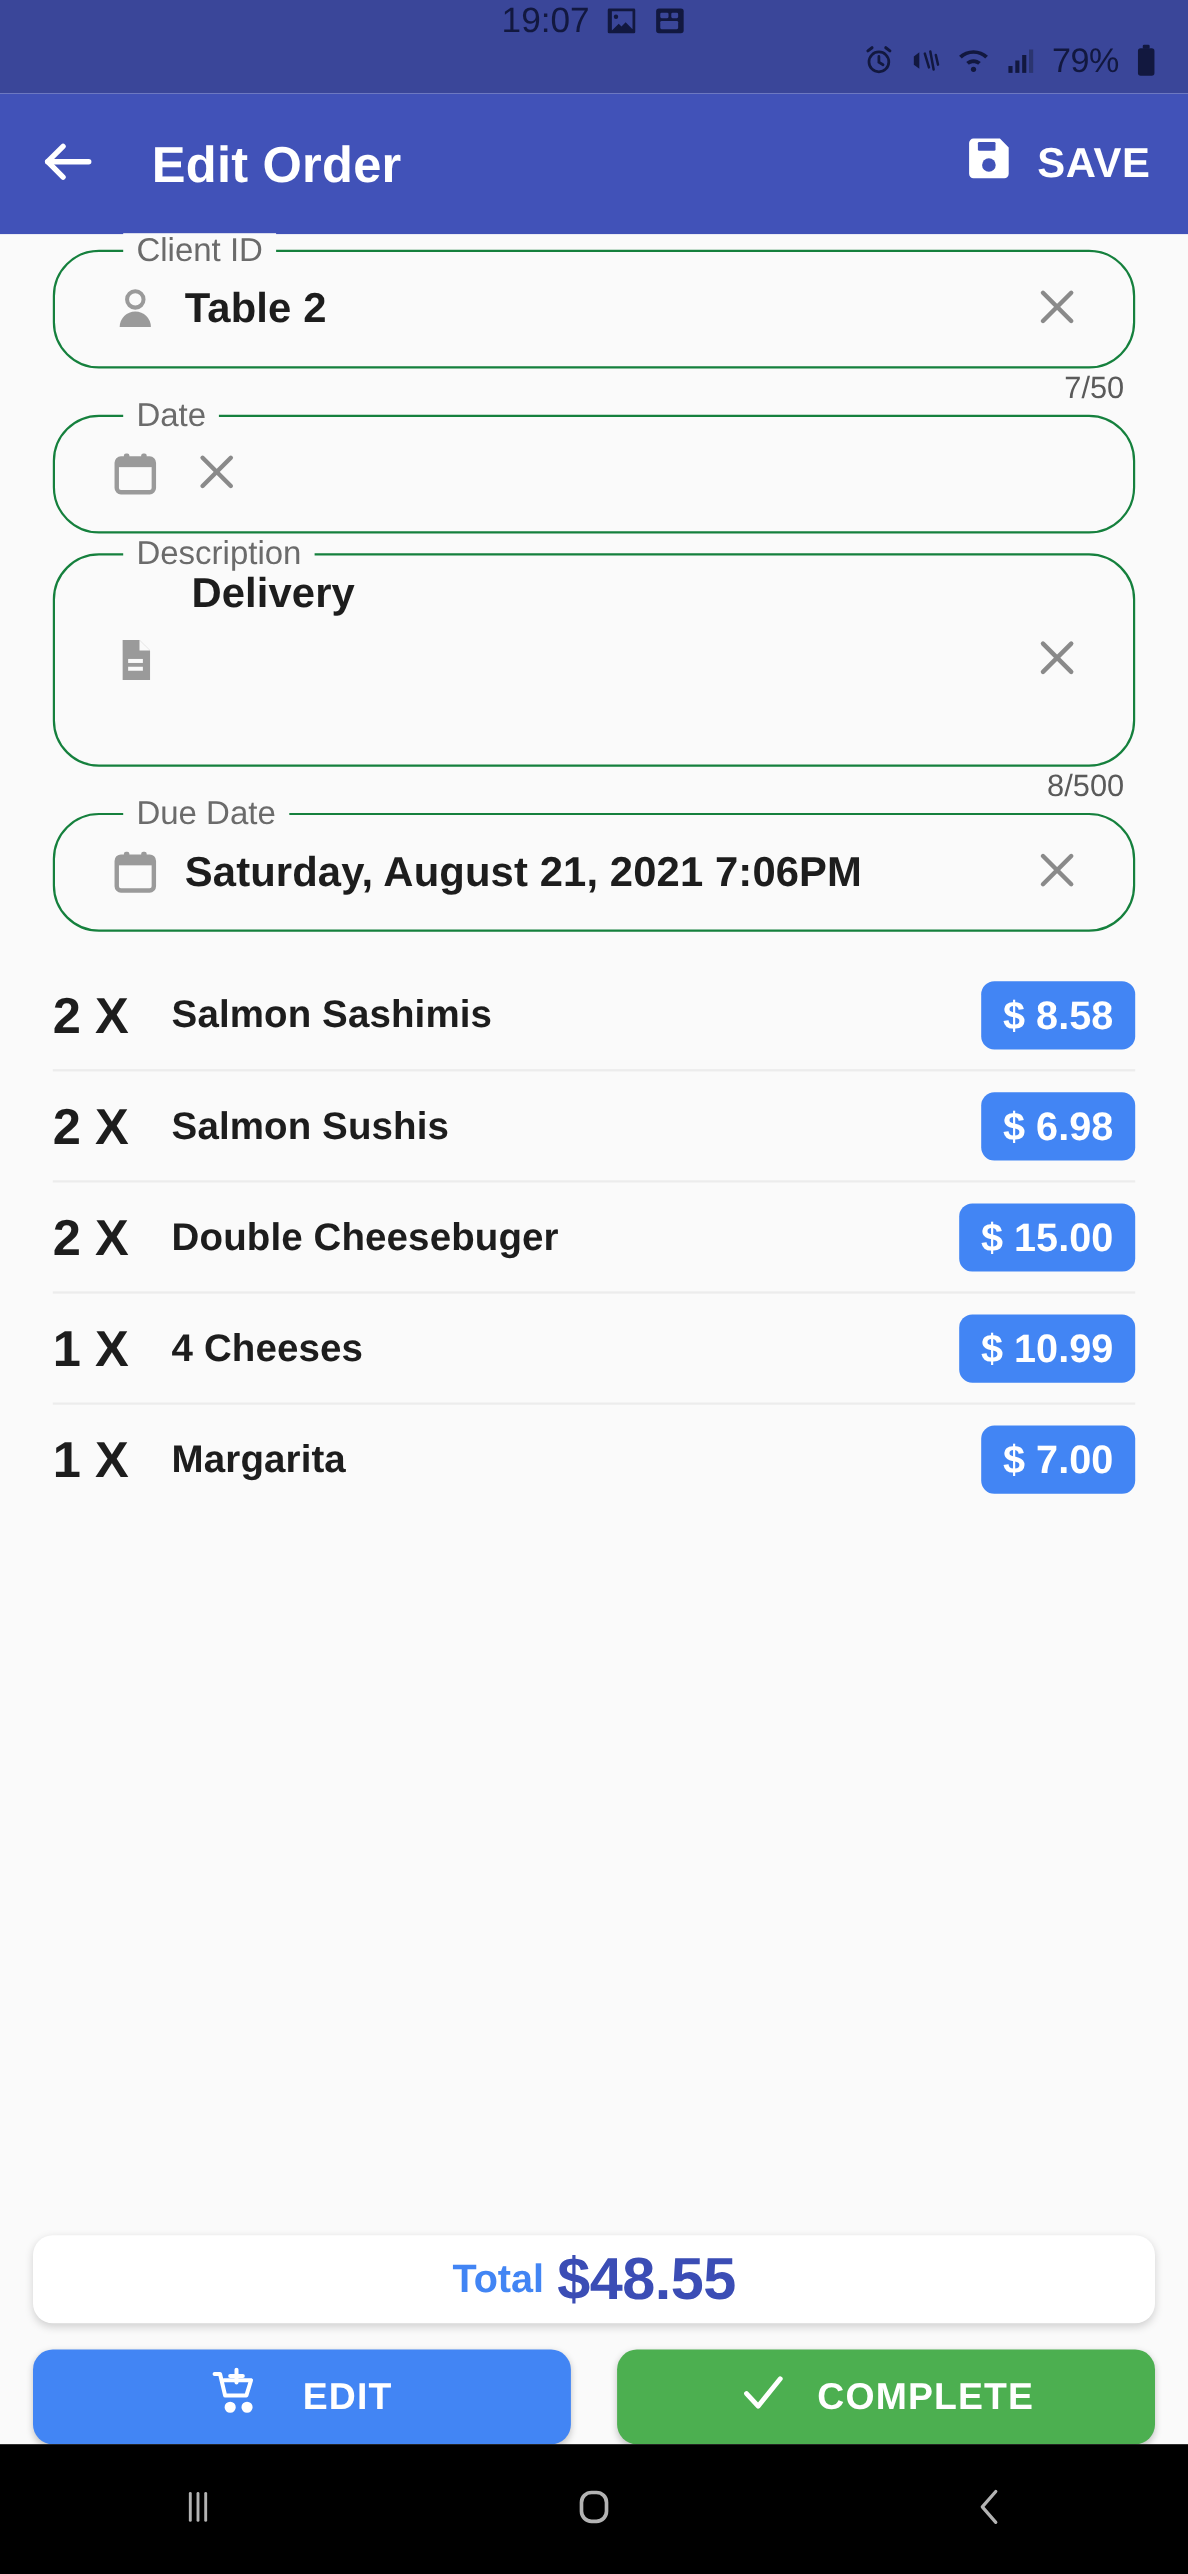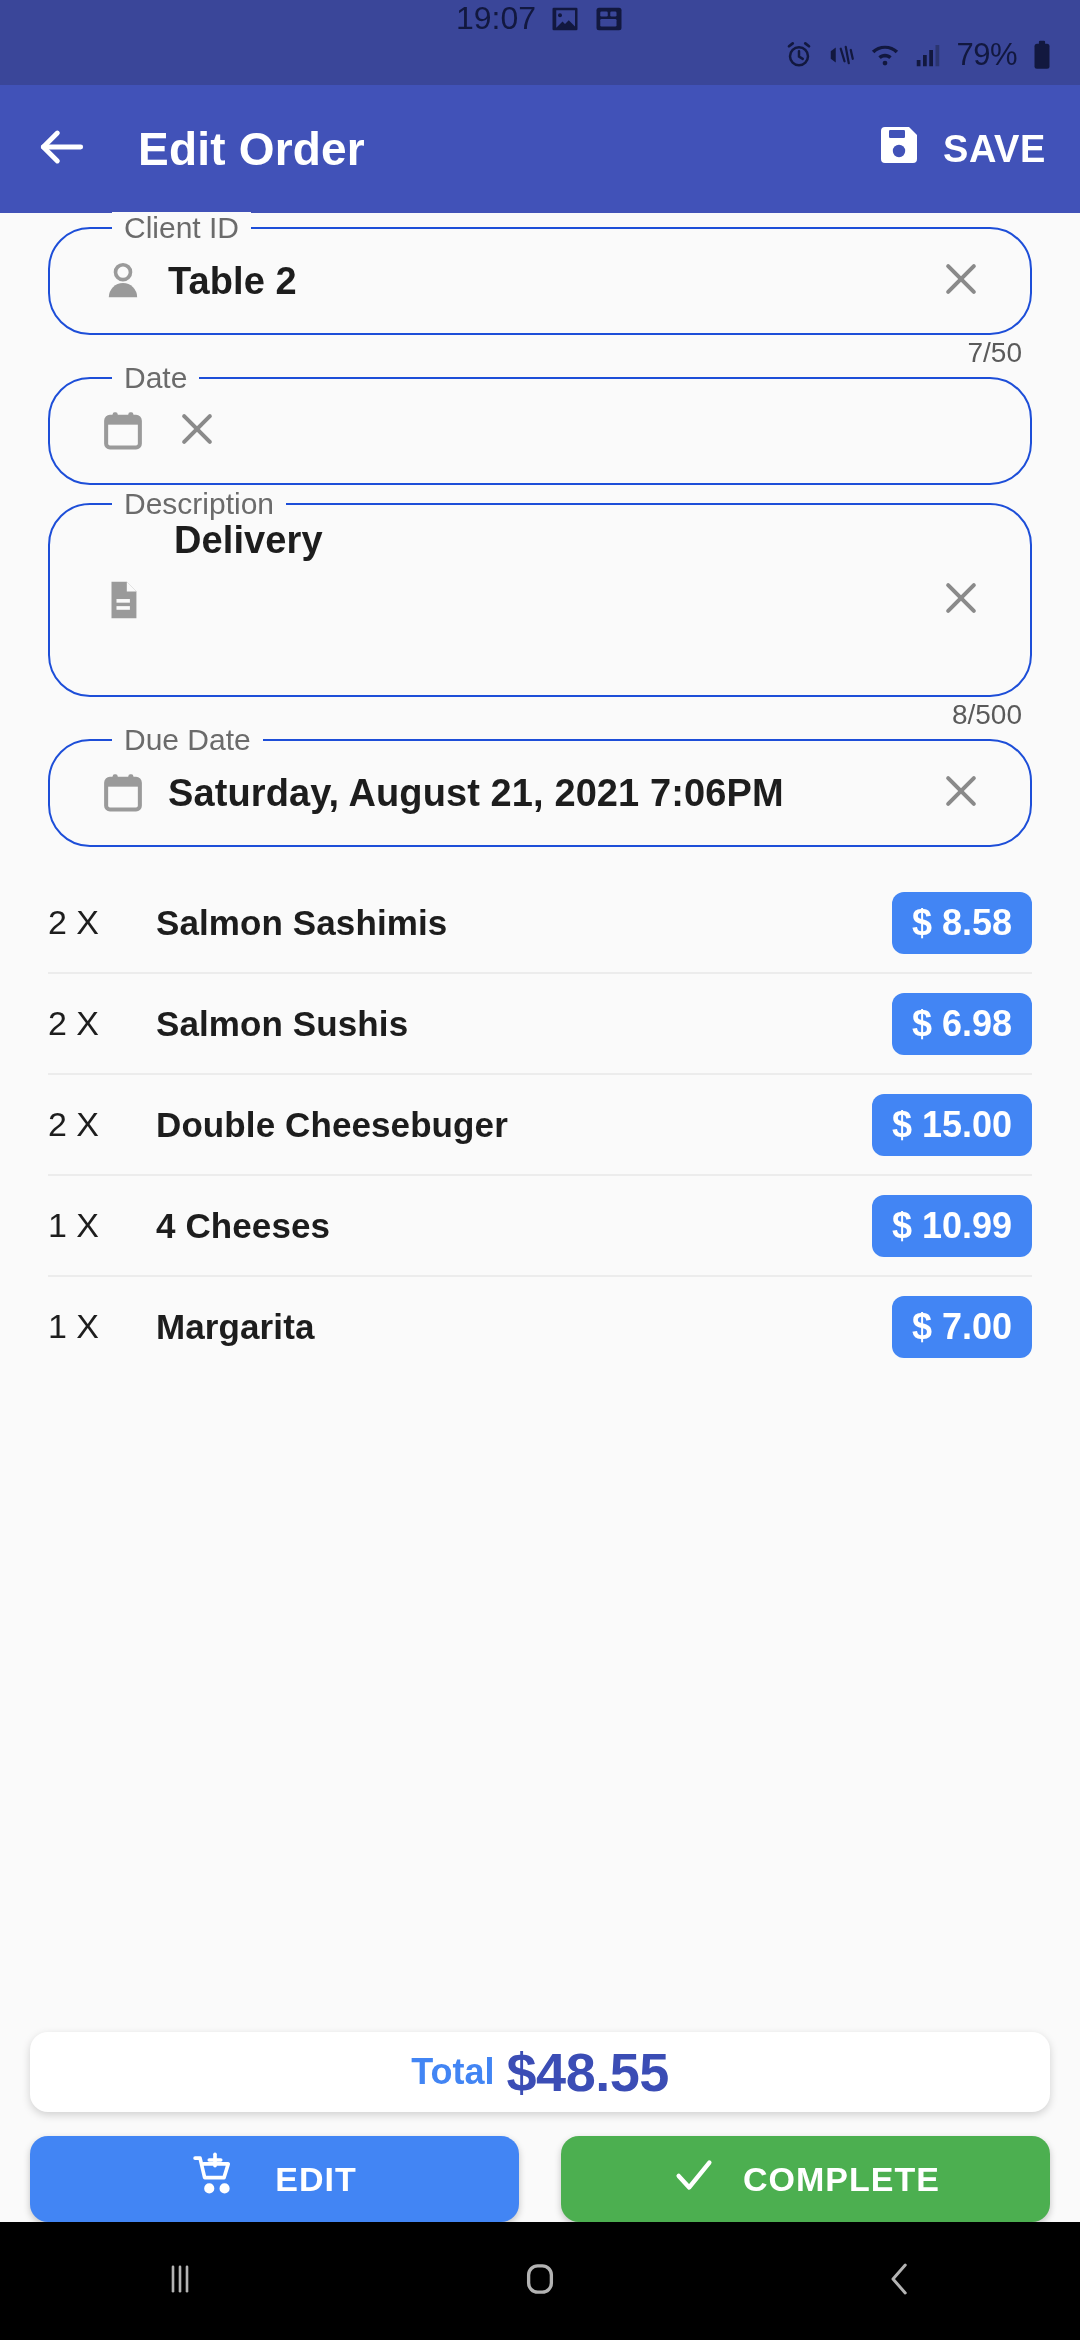--- a/index.html
+++ b/index.html
@@ -36,21 +36,21 @@
     margin-left:auto; display:flex; align-items:center; gap:20px;
     font-size:38px; font-weight:bold; letter-spacing:0.6px;
   }
 
   
   .content { position:absolute; top:213px; left:0; right:0; bottom:316px; background:#fafafa; }
 
   
   .field {
     position:relative; margin:0 48px 0 48px;
-    border:2px solid #1d4ed8; border-radius:42px; background:#fafafa;
+    border:2px solid #15803d; border-radius:42px; background:#fafafa;
   }
   .field .legend {
     position:absolute; top:-17px; left:62px;
     background:#fafafa; padding:0 12px;
     font-size:30px; color:#6b6b6b; line-height:32px; white-space:nowrap;
   }
   .field .row { display:flex; align-items:center; padding:0 34px; min-height:104px; }
   .field .lead-icon { width:78px; flex:0 0 78px; display:flex; align-items:center; justify-content:center; color:#9a9a9a; }
   .field .val {
     flex:1; font-size:38px; font-weight:bold; color:#1d1d1d;
@@ -67,21 +67,21 @@
 
   .gap8  { height:8px; }
   .gap14 { height:14px; }
   .gap18 { height:18px; }
 
   
   .items { margin-top:26px; }
   .item-row {
     display:flex; align-items:center; height:99px; padding:0 48px;
   }
-  .item-qty { width:108px; flex:0 0 108px; font-size:34px; font-weight:normal; color:#1d1d1d; }
+  .item-qty { width:108px; flex:0 0 108px; font-size:46px; font-weight:bold; color:#1d1d1d; }
   .item-name { flex:1; font-size:35px; font-weight:bold; color:#1d1d1d; letter-spacing:0.1px; }
   .item-price {
     background:#4285f4; color:#fff; border-radius:12px;
     font-size:36px; font-weight:bold; padding:10px 20px; white-space:nowrap;
   }
   .divider { height:2px; background:#ececec; margin:0 48px; }
 
   
   .bottom { position:absolute; left:0; right:0; bottom:118px; }
   .total-card {

